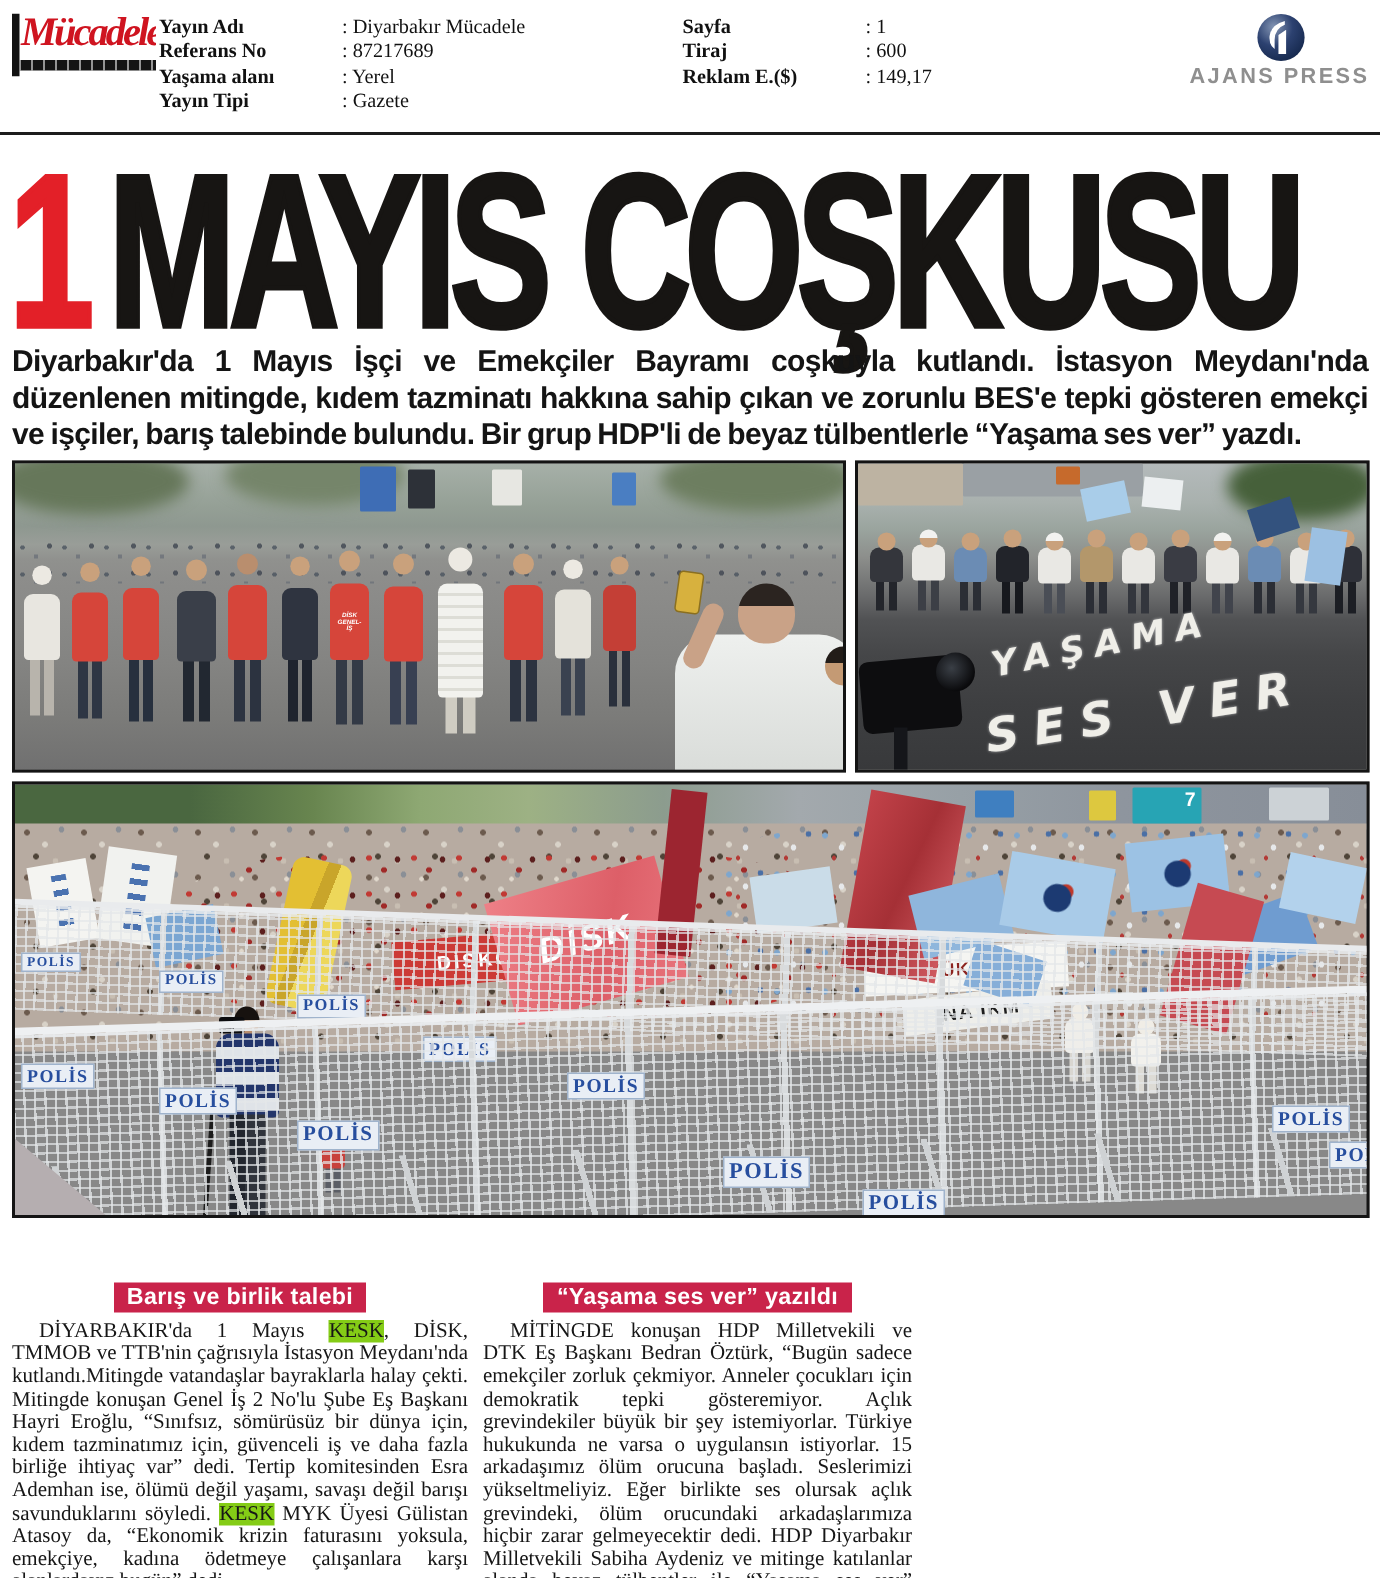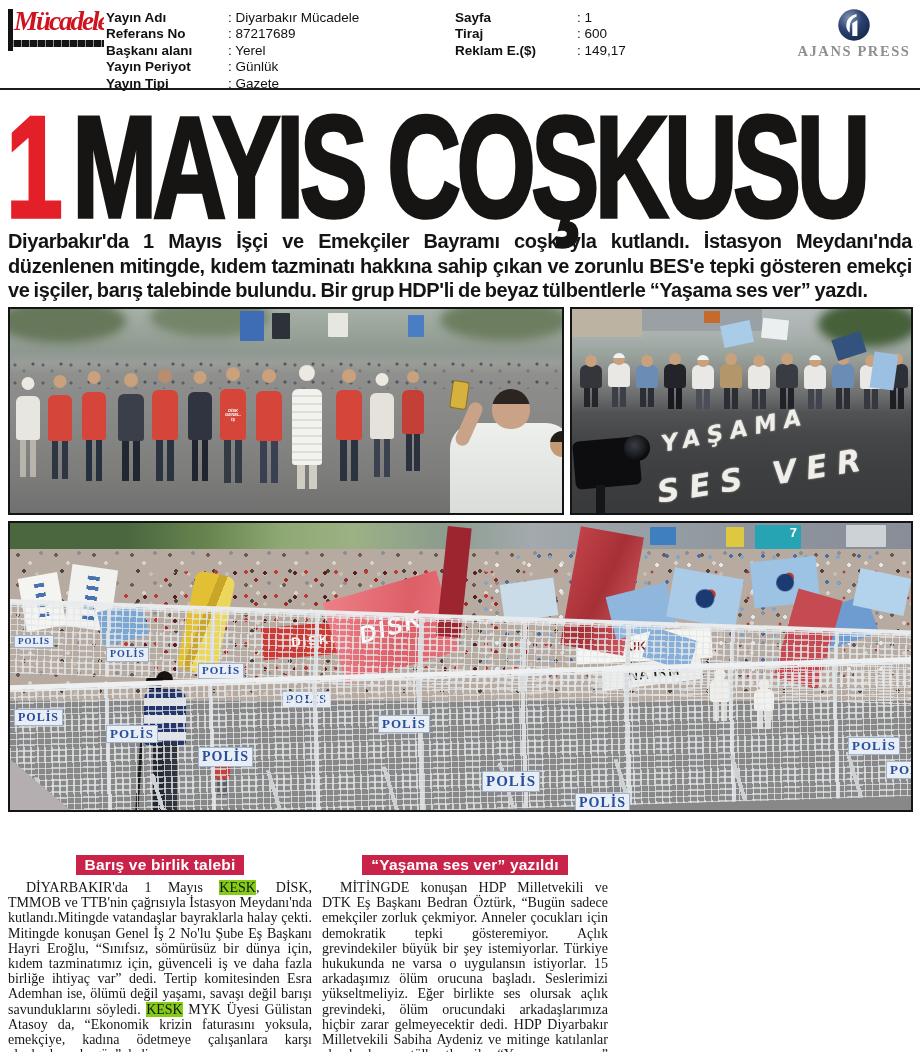--- a/index.html
+++ b/index.html
@@ -7,27 +7,27 @@
        font-family:"Liberation Sans",sans-serif;color:#111;}
   .abs{position:absolute;}
 
   
   .masthead{left:8px;top:9px;width:96px;height:42px;background:#fff;overflow:hidden;}
   .masthead .bar-left{position:absolute;left:0;top:0;bottom:0;width:5px;background:#121212;}
   .masthead .m-text{position:absolute;left:6px;top:-3px;font-family:"Liberation Serif",serif;
      font-weight:bold;font-style:italic;font-size:27px;letter-spacing:-2px;color:#cf1420;}
   .masthead .m-strip{position:absolute;left:5px;right:0;bottom:4px;height:7px;background:#141414;
      background-image:repeating-linear-gradient(90deg,rgba(255,255,255,.55) 0 1px,transparent 1px 8px);}
-  .meta-col{top:10px;}
+  .meta-col{top:10px;font-family:Liberation Serif, serif;}
   .meta-col.left{left:106px;width:340px;}
   .meta-col.right{left:455px;width:320px;}
   .meta-row{display:flex;line-height:16.4px;}
   .meta-label{font-weight:bold;font-size:13.5px;flex:0 0 122px;}
   .meta-value{font-size:13.5px;}
-  .agency{left:793px;top:8px;width:122px;text-align:center;font-family:Liberation Serif, serif;}
+  .agency{left:793px;top:8px;width:122px;}
   .agency .sphere{display:block;margin:0 auto 1px auto;}
   .agency .a-text{font-weight:bold;font-size:14.5px;letter-spacing:1.6px;color:#8f8f8f;white-space:nowrap;}
   .hrule{left:0;top:88px;width:920px;height:2px;background:#1c1c1c;}
 
   
   .headline{left:6px;top:88px;white-space:nowrap;font-weight:bold;font-size:102px;line-height:112px;
      letter-spacing:-4.5px;transform:scaleY(1.42);transform-origin:top left;color:#171513;
      -webkit-text-stroke:2.5px currentColor;}
   .headline .hl-num{color:#e32028;-webkit-text-stroke:2.5px #e32028;margin-right:14px;}
 
@@ -167,26 +167,22 @@
 <div class="abs meta-col left">
   <div class="meta-row">
       <span class="meta-label">Yayın Adı</span>
       <span class="meta-value">: Diyarbakır Mücadele</span>
     </div>
   <div class="meta-row">
       <span class="meta-label">Referans No</span>
       <span class="meta-value">: 87217689</span>
     </div>
   <div class="meta-row">
-      <span class="meta-label">Başkanı alanı</span>
+      <span class="meta-label">Yaşama alanı</span>
       <span class="meta-value">: Yerel</span>
-    </div>
-  <div class="meta-row">
-      <span class="meta-label">Yayın Periyot</span>
-      <span class="meta-value">: Günlük</span>
     </div>
   <div class="meta-row">
       <span class="meta-label">Yayın Tipi</span>
       <span class="meta-value">: Gazete</span>
     </div>
 </div>
 
 <div class="abs meta-col right">
   <div class="meta-row">
       <span class="meta-label">Sayfa</span>

